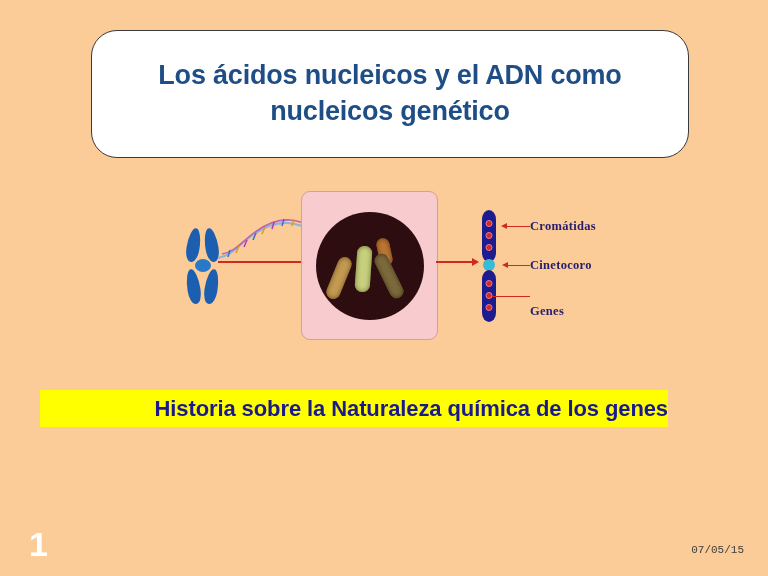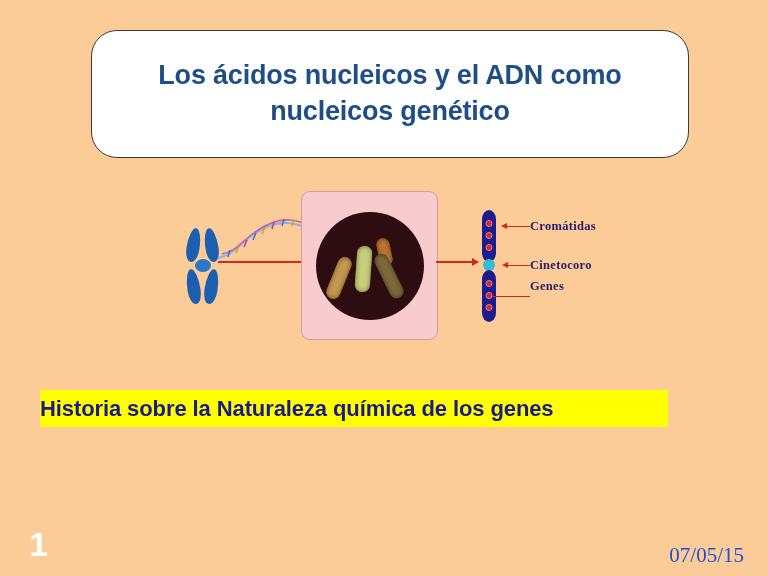--- a/index.html
+++ b/index.html
@@ -184,21 +184,21 @@
   
   #banner {
     position: absolute;
     left: 40px;
     top: 390px;
     width: 628px;
     height: 37px;
     background: #ffff00;
     display: flex;
     align-items: center;
-    justify-content: flex-start;
+    justify-content: flex-end;
   }
   #banner-text {
     color: #1a1a8c;
     font-family: "Liberation Sans", sans-serif;
     font-weight: bold;
     font-size: 22px;
     letter-spacing: -0.1px;
     white-space: nowrap;
   }
 
@@ -210,23 +210,23 @@
     color: #ffffff;
     font-family: "Liberation Sans", sans-serif;
     font-weight: bold;
     font-size: 34px;
     line-height: 1;
   }
   #slide-date {
     position: absolute;
     right: 24px;
     top: 545px;
-    color: #1d4ed8;
-    font-family: Liberation Serif, serif;
-    font-size: 21px;
+    color: #404040;
+    font-family: Liberation Mono, monospace;
+    font-size: 11px;
     line-height: 1;
   }
 </style>
 </head>
 <body>
 
 <div id="slide">
 
   <div id="title-box">
     <div id="title-text">
@@ -295,21 +295,21 @@
 
     <div class="label-head" style="left:501px; top:43px;"></div>
     <div class="label-line" style="left:506px; top:46px; width:24px;"></div>
     <div class="diagram-label" style="left:530px; top:39px;">Cromátidas</div>
 
     <div class="label-head" style="left:502px; top:82px;"></div>
     <div class="label-line" style="left:507px; top:85px; width:23px;"></div>
     <div class="diagram-label" style="left:530px; top:78px;">Cinetocoro</div>
 
     <div class="label-line" style="left:492px; top:116px; width:38px;"></div>
-    <div class="diagram-label" style="left:530px; top:99px;">Genes</div>
+    <div class="diagram-label" style="left:530px; top:124px;">Genes</div>
   </div>
 
   <div id="banner">
     <span id="banner-text">Historia sobre la Naturaleza química de los genes</span>
   </div>
 
   <div id="page-number">1</div>
   <div id="slide-date">07/05/15</div>
 
 </div>

